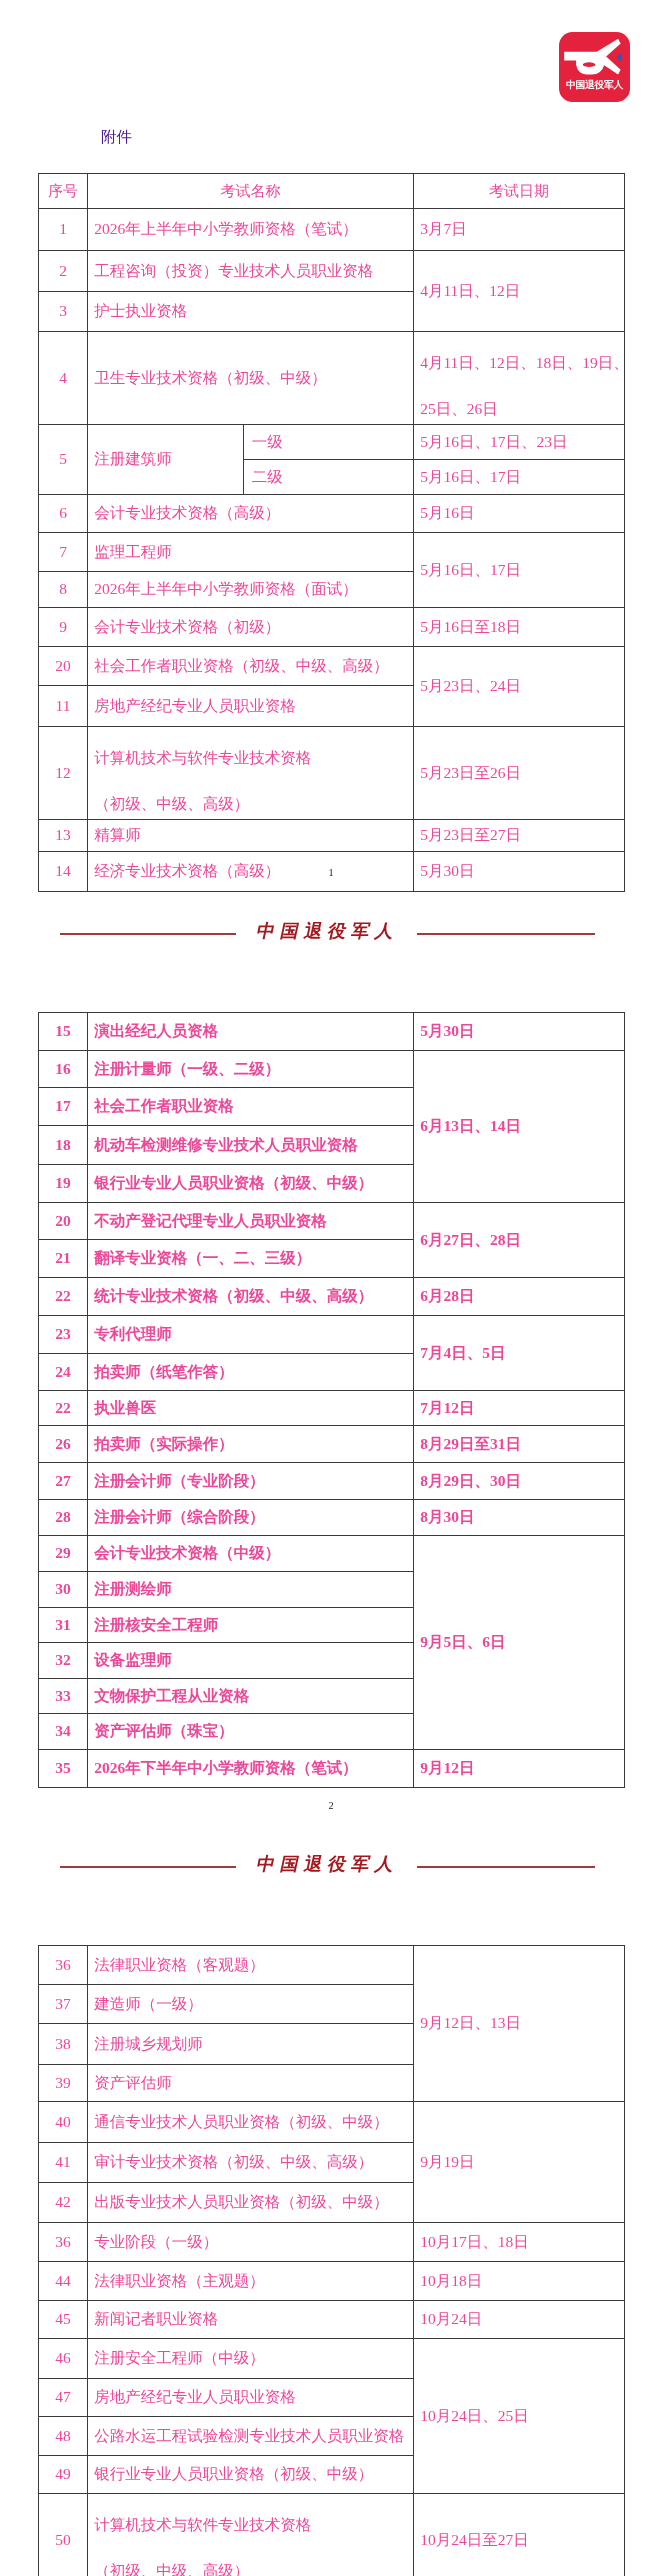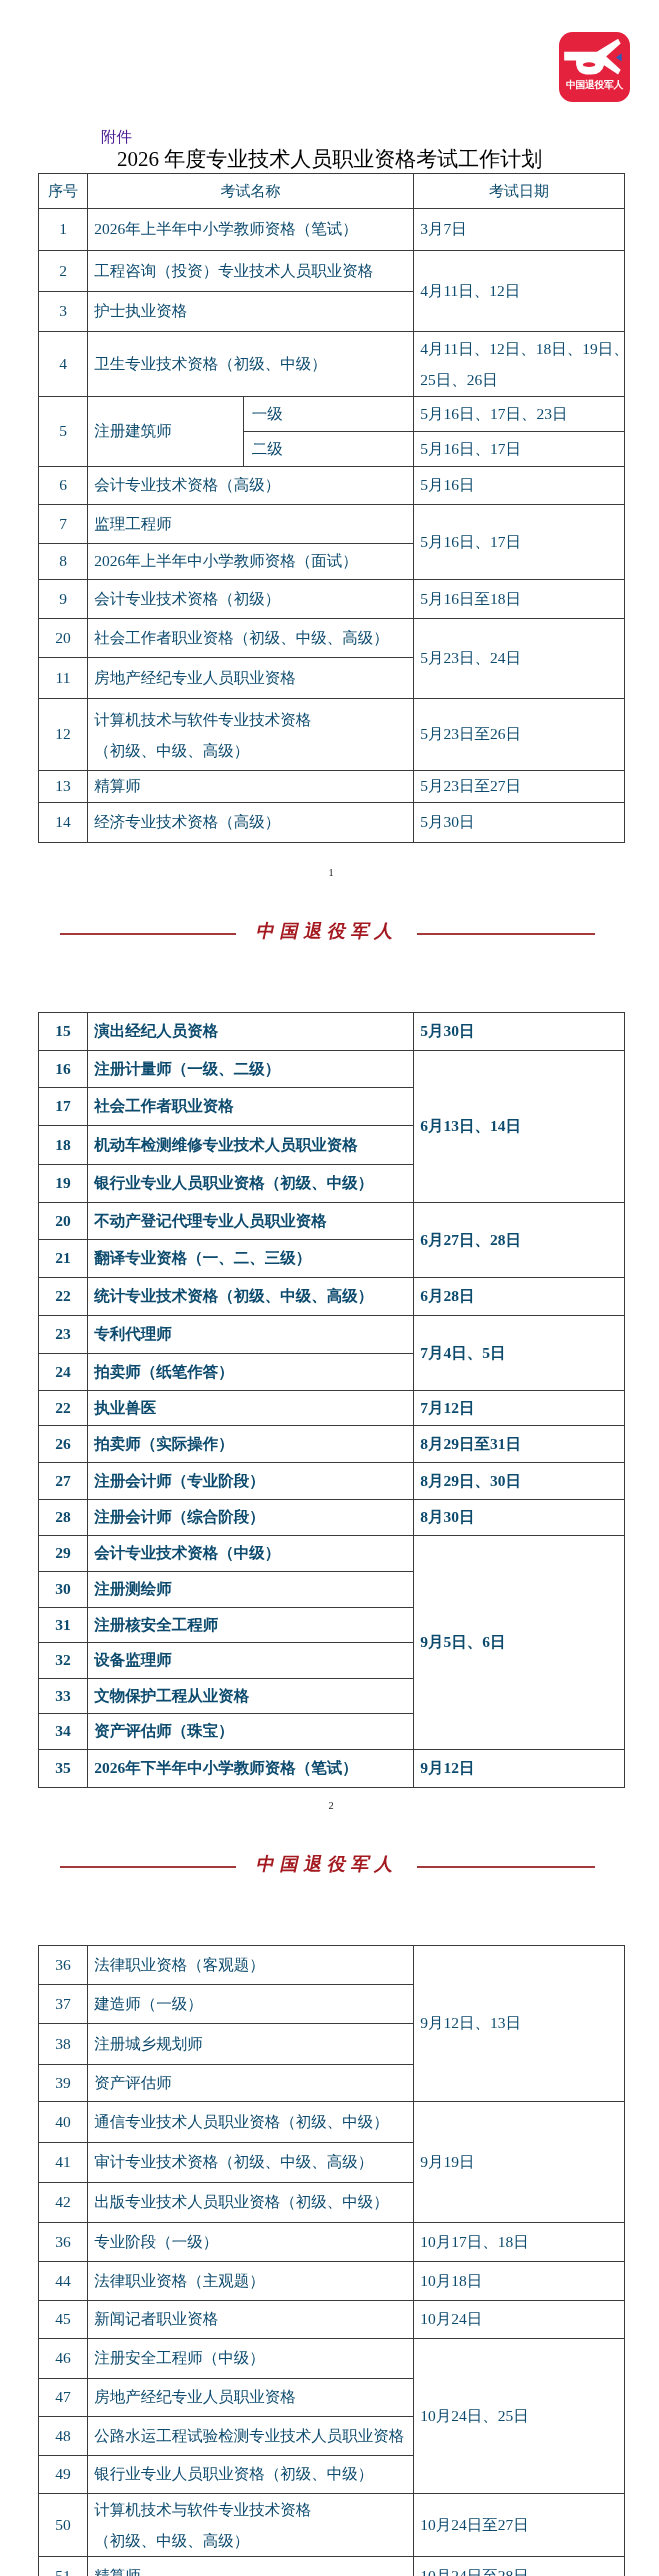--- a/index.html
+++ b/index.html
@@ -6,28 +6,28 @@
   .canvas { position: relative; width: 659px; height: 3605px; background: #ffffff; overflow: hidden; }
 
   .attach { position: absolute; left: 101px; top: 88px; font: 15.5px/18.5px "DejaVu Sans", sans-serif; color: #4c1d95; white-space: nowrap; margin-top: 40px; }
 
   .logo { position: absolute; left: 559px; top: 32px; width: 71px; height: 70px; }
   .logo svg { position: absolute; left: 0; top: 0; }
   .logo-text { position: absolute; left: 0; top: 47px; width: 71px; text-align: center; font: bold 9.8px/12.4px "DejaVu Sans", sans-serif; color: #fff; letter-spacing: -0.3px; white-space: nowrap; }
 
   .title { position: absolute; left: 0; top: 146px; width: 659px; text-align: center; font: 21px/26px "Liberation Serif", serif; color: #000; white-space: nowrap; }
 
-  table.sched { position: absolute; border-collapse: collapse; table-layout: fixed; font: 15.5px/1.2 "Liberation Serif", serif; color: #0c4a6e; }
+  table.sched { position: absolute; border-collapse: collapse; table-layout: fixed; font: 15.5px/1.2 "Liberation Serif", serif; color: #ec4899; }
   table.sched th, table.sched td { border: 1px solid #3a3a3a; padding: 0 2.1px 0 6.2px; vertical-align: middle; text-align: left; overflow: hidden; }
   table.sched th { font: 15px/1.2 "DejaVu Sans", sans-serif; font-weight: normal; text-align: center; padding: 0; }
   table.sched td.s { text-align: center; padding: 0; }
   table.sched td.d { padding-left: 6.2px; white-space: nowrap; }
   table.sched td.n { white-space: nowrap; }
   table.sched td.ml { line-height: 31px; }
-  table.sched td.ml .ln { display: block; white-space: nowrap; }
+  table.sched td.ml .ln { display: block; white-space: nowrap; margin-top: 15px; }
 
   .pageno { position: absolute; left: 0; width: 662px; text-align: center; font: 10.3px/12.4px "Liberation Serif", serif; color: #222; }
 
   .banner { position: absolute; left: 0; width: 659px; height: 25px; }
   .banner .bl { position: absolute; top: 12px; height: 1.5px; background: #a4393c; }
   .banner .bl.left { left: 60px; width: 176px; }
   .banner .bl.right { left: 417px; width: 178px; }
   .banner .bt { position: absolute; left: 257px; top: 0; width: 142px; font: bold 18px/20.6px "DejaVu Sans", sans-serif; letter-spacing: 5.7px; color: #a3191f; transform: skewX(-12deg); white-space: nowrap; }
 </style>
 </head>
@@ -40,21 +40,20 @@
   <div class="logo">
     <svg width="71" height="70" viewBox="0 0 137 135">
       <rect x="0" y="0" width="137" height="135" rx="26" ry="26" fill="#e5223d"></rect>
       <path d="M10 38 H73 L114 13 L119 22 L91 47 L119 73 L114 82 L87 64 Q82 82 63 82 H52 Q36 80 33 63 V55 H10 Z" fill="#ffffff"></path>
       <ellipse cx="58" cy="63" rx="12" ry="4.5" fill="#e5223d"></ellipse>
       <polygon points="110,49 121,41 121,57" fill="#2a5bb8"></polygon>
     </svg>
     <div class="logo-text">中国退役军人</div>
   </div>
 
-  <div class="title">2026 年度专业技术人员职业资格考试工作计划</div>
 
   <table class="sched" style="left:38px;top:173px;width:586px;">
     <colgroup>
         <col style="width:49px">
         <col style="width:156px">
         <col style="width:170px">
         <col style="width:211px">
       </colgroup>
     <tbody>
       <tr style="height:35px">

